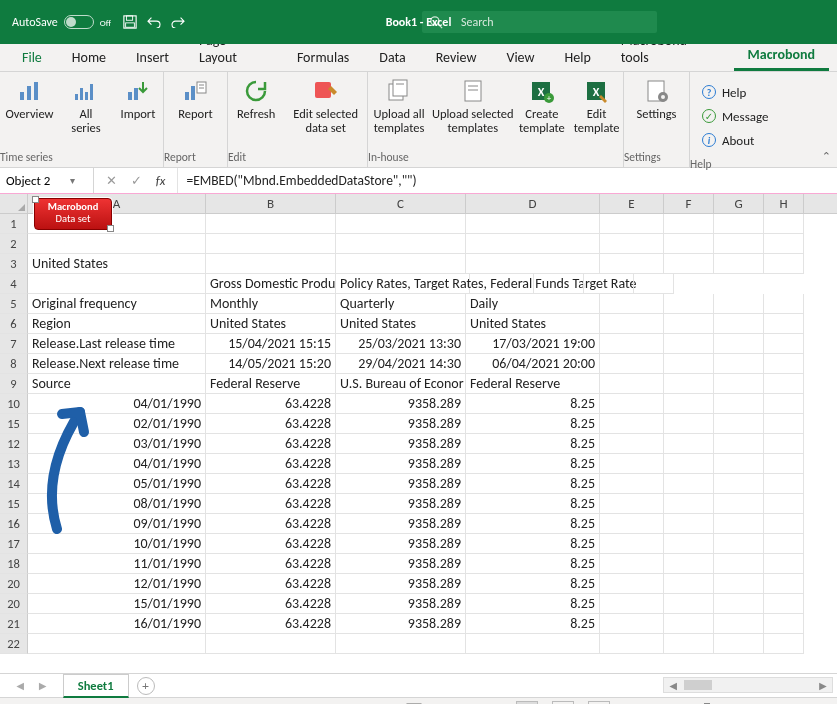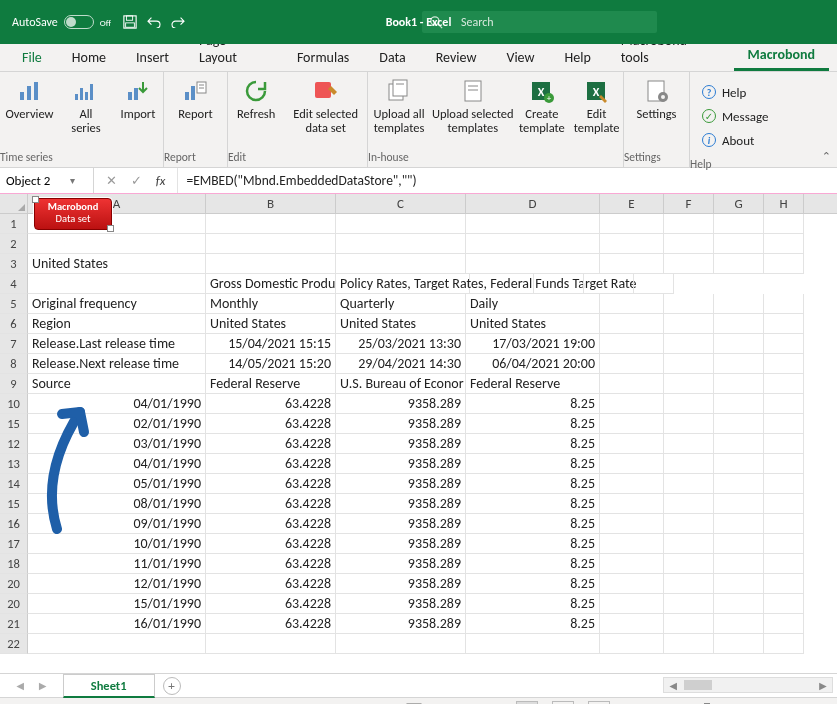--- a/index.html
+++ b/index.html
@@ -59,21 +59,21 @@
   .mbadge { position:absolute; left:34px; top:4px; width:78px; height:32px; background:linear-gradient(#e33,#b11); border:1px solid #800; border-radius:4px; color:#fff; text-align:center; font-size:10.5px; line-height:1.15; padding-top:2px; box-shadow:0 0 0 1px #fff; }
   .mbadge::before,.mbadge::after{content:"";position:absolute;width:5px;height:5px;background:#fff;border:1px solid #888;}
   .mbadge::before{left:-3px;top:-3px;} .mbadge::after{right:-3px;bottom:-3px;}
 
   
   .arrow-ann { position:absolute; left:32px; top:200px; pointer-events:none; }
 
   
   .sheettabs { height:24px; border-top:1px solid #d5d5d5; display:flex; align-items:center; font-size:12.5px; position:relative; }
   .sheetnav { display:flex; gap:10px; padding:0 14px; color:#aaa; }
-  .sheet { padding:3px 27px; border:1px solid #ccc; border-bottom:2px solid #0f7b3f; background:#fff; color:#0f7b3f; font-weight:600; }
+  .sheet { padding:3px 14px; border:1px solid #ccc; border-bottom:2px solid #0f7b3f; background:#fff; color:#0f7b3f; font-weight:600; }
   .addsheet { width:18px;height:18px;border:1px solid #bbb;border-radius:50%;display:flex;align-items:center;justify-content:center;margin-left:8px;color:#777;font-size:13px;cursor:pointer;}
   .hscroll { position:absolute; right:4px; top:3px; height:16px; width:170px; background:#f1f1f1; border:1px solid #ddd; display:flex; align-items:center; }
   .hscroll .thumb{width:28px;height:10px;background:#cfcfcf;margin-left:2px;}
 
   
   .status { height:22px; background:#f3f2f1; border-top:1px solid #d5d5d5; display:flex; align-items:center; font-size:12px; color:#555; padding:0 8px; gap:14px; }
   .status .spacer{flex:1;}
   .viewbtn{width:22px;height:16px;border:1px solid #bbb;display:flex;align-items:center;justify-content:center;}
   .viewbtn.active{background:#dcdcdc;}
   .zoomslider{width:100px;height:4px;background:#ccc;position:relative;margin:0 6px;}

